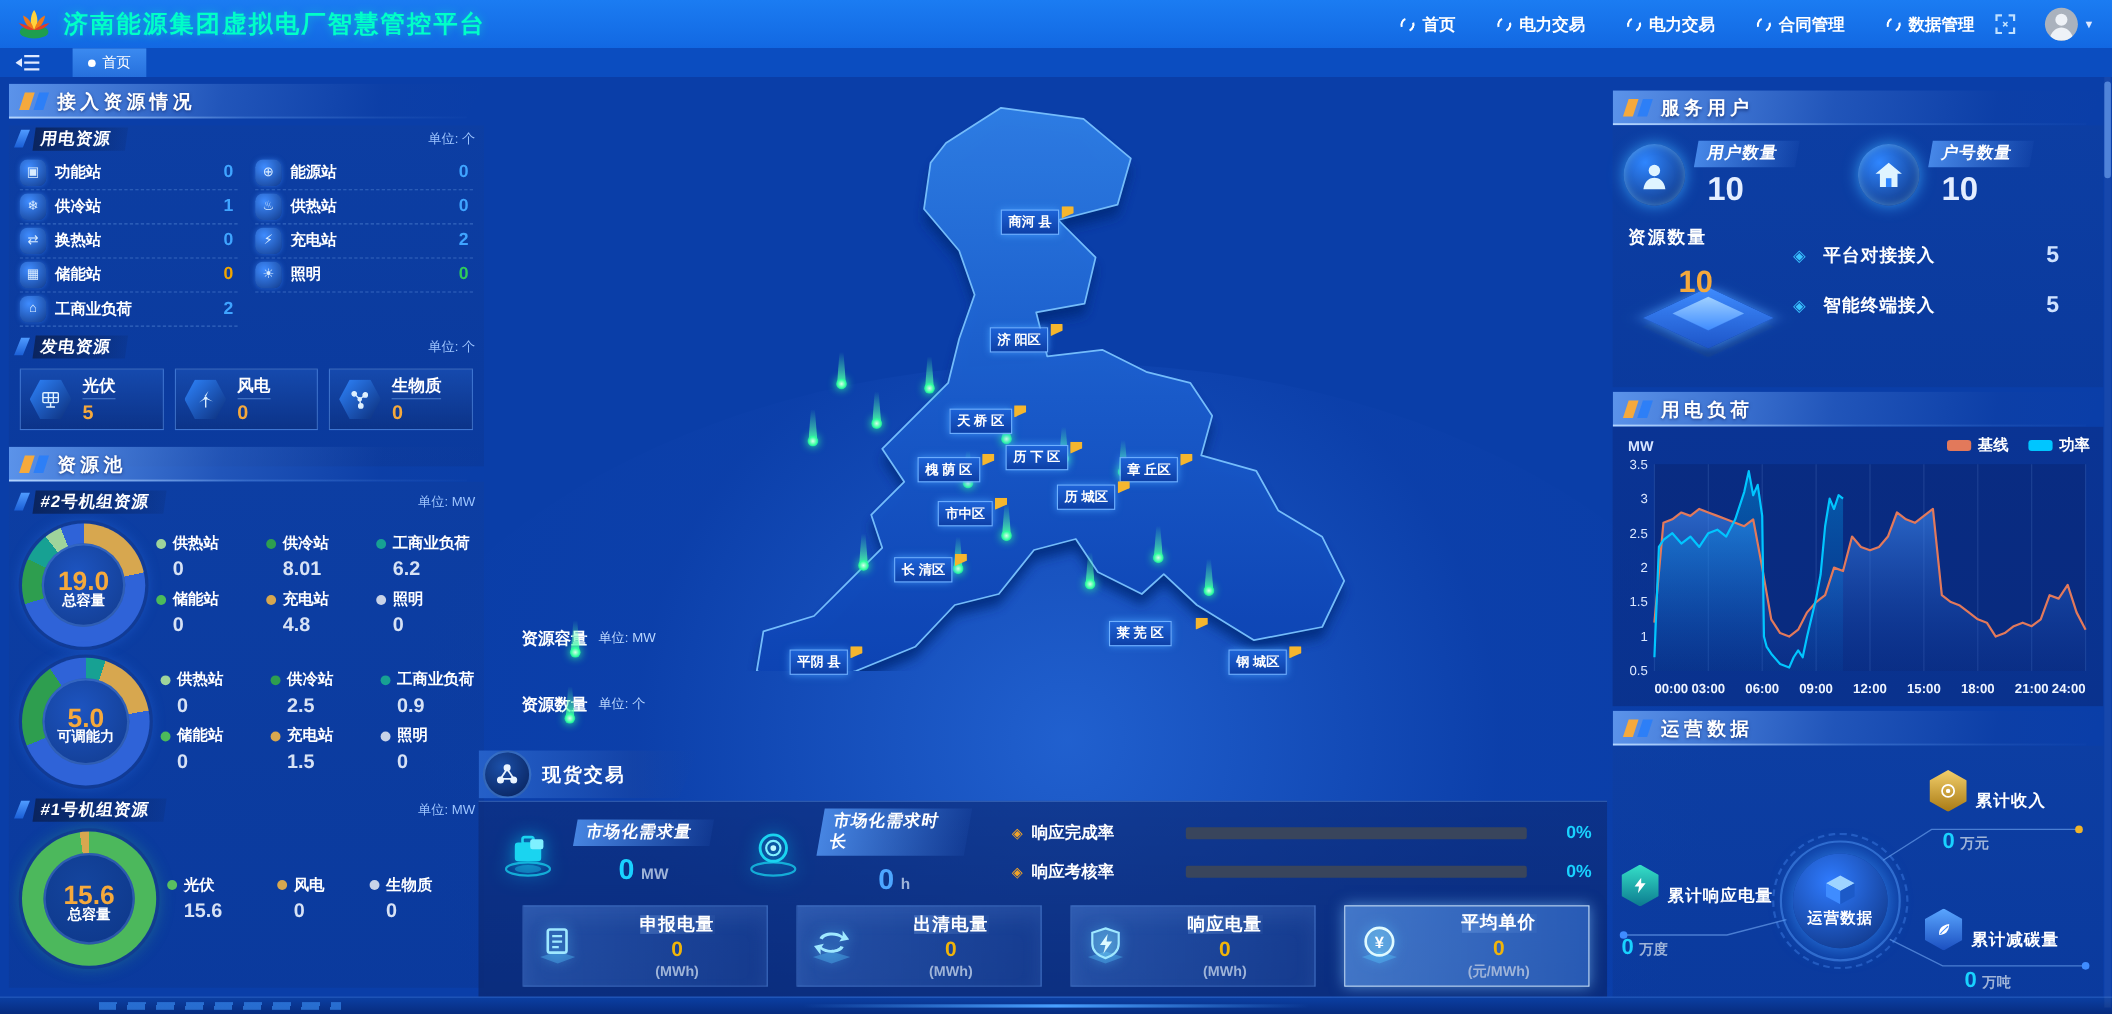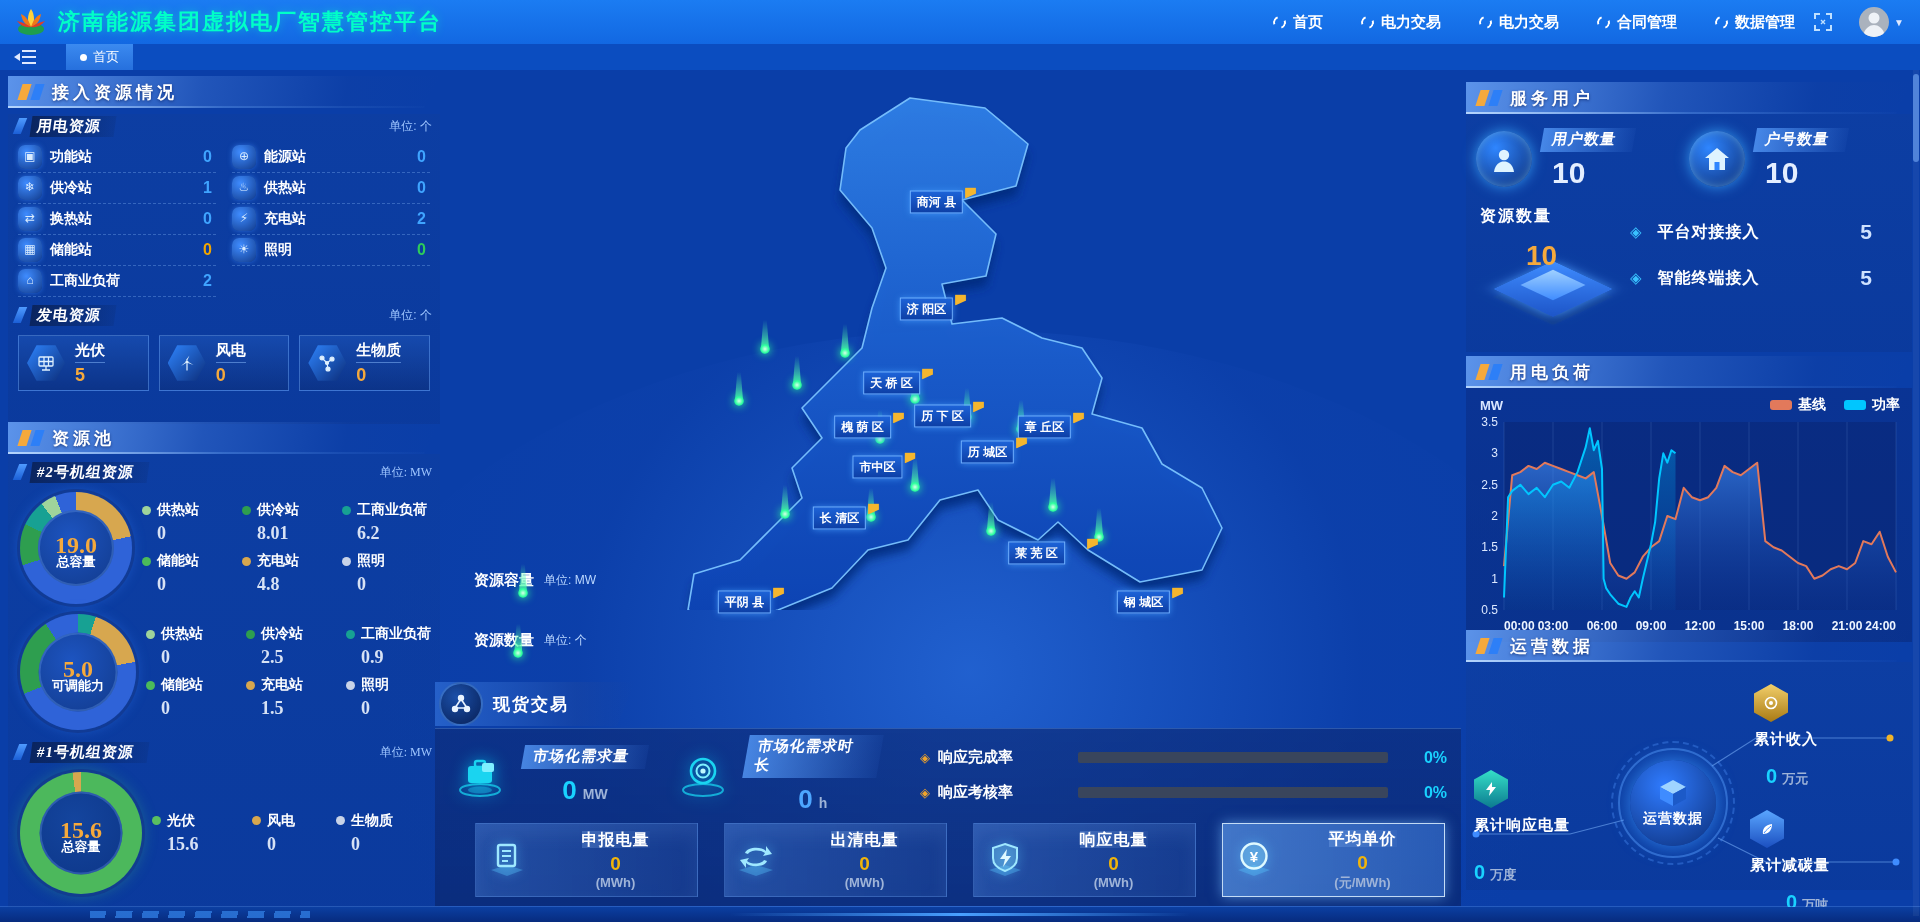--- a/index.html
+++ b/index.html
@@ -60,21 +60,21 @@
   .gcards { display:grid; grid-template-columns:1fr 1fr 1fr; gap:10px; padding:6px 10px 0 10px; }
   .gcard { height:56px; border:1px solid rgba(110,170,255,.45); background:linear-gradient(180deg,rgba(30,85,185,.55),rgba(12,45,120,.55));
     display:flex; align-items:center; padding:0 8px; gap:10px; }
   .hex { width:38px; height:38px; clip-path:polygon(25% 3%,75% 3%,100% 50%,75% 97%,25% 97%,0 50%);
     background:linear-gradient(135deg,#2f86ff,#0b2c78); display:flex; align-items:center; justify-content:center; flex:none; }
   .gtxt { display:flex; flex-direction:column; }
   .glb { color:#fff; font-size:15px; font-weight:bold; border-bottom:1px solid rgba(140,190,255,.5); padding-bottom:2px; }
   .gvl { color:#f5a93c; font-size:18px; font-weight:bold; margin-top:2px; }
 
   
-  .p-pool { left:8px; top:422px; width:432px; height:494px;font-family:Liberation Serif, serif; }
+  .p-pool { left:8px; top:406px; width:432px; height:494px; }
   .dblock { display:flex; align-items:center; padding:2px 8px 0 8px; }
   .donut { position:relative; border-radius:50%; flex:none; margin:4px 10px 4px 4px;
     box-shadow:0 0 0 3px rgba(18,55,140,.75),0 0 14px rgba(50,130,255,.45); }
   .donut::after { content:""; position:absolute; left:50%; top:50%; transform:translate(-50%,-50%);
     width:68%; height:68%; border-radius:50%; background:radial-gradient(circle at 42% 35%,#1d54c0,#113a8c);
     box-shadow:inset 0 0 0 2px rgba(130,185,255,.25); }
   .dval { position:absolute; z-index:2; left:0; right:0; top:50%; transform:translateY(-58%);
     text-align:center; color:#f5a93c; font-size:24px; font-weight:bold; }
   .dlab { position:absolute; z-index:2; left:0; right:0; top:50%; transform:translateY(28%);
     text-align:center; color:#fff; font-size:13px; font-weight:bold; }
@@ -178,30 +178,30 @@
   .p-load { left:1466px; top:356px; width:446px; height:286px; }
   .p-load .pbody { background:linear-gradient(180deg,rgba(10,45,135,.6),rgba(9,40,120,.55)); }
   .chart-top { display:flex; align-items:center; padding:8px 12px 0 14px; }
   .ylab { color:#d9e6ff; font-size:13px; font-weight:bold; }
   .cleg { display:flex; gap:18px; margin-left:auto; }
   .cleg-item { display:flex; align-items:center; gap:6px; cursor:pointer; }
   .sw { width:22px; height:10px; border-radius:3px; }
   .cleg-item span { color:#fff; font-size:14px; font-weight:bold; }
 
   
-  .p-ops { left:1466px; top:630px; width:446px; height:262px; }
+  .p-ops { left:1466px; top:646px; width:446px; height:262px; }
   .opsbody { position:relative; height:228px; }
   .hub { position:absolute; left:152px; top:86px; width:110px; height:110px; border-radius:50%;
     border:2px solid rgba(90,160,255,.45); display:flex; align-items:center; justify-content:center; }
   .hub::before { content:""; position:absolute; inset:-9px; border-radius:50%; border:2px dashed rgba(80,150,255,.35); }
   .hubin { width:86px; height:86px; border-radius:50%; background:radial-gradient(circle at 40% 30%,#2f7bff,#0c2f7a);
     box-shadow:0 0 20px rgba(60,150,255,.8); display:flex; flex-direction:column; align-items:center; justify-content:center; gap:2px; }
   .hubt { color:#fff; font-size:14px; font-weight:bold; letter-spacing:1px; }
   .node { position:absolute; }
-  .nhead { display:flex; align-items:flex-start; gap:8px;flex-direction:column; }
+  .nhead { display:flex; align-items:flex-end; gap:8px; }
   .nhex { width:34px; height:38px; clip-path:polygon(50% 0,100% 25%,100% 75%,50% 100%,0 75%,0 25%);
     display:flex; align-items:center; justify-content:center; flex:none; }
   .nx-gold { background:linear-gradient(180deg,#f2cf6b,#a97a14); }
   .nx-teal { background:linear-gradient(180deg,#35e0c8,#0c7a8f); }
   .nx-blue { background:linear-gradient(180deg,#5aa6ff,#1b4fc0); }
   .nlab { color:#fff; font-size:15px; font-weight:bold; letter-spacing:1px; }
   .nval b { color:#19d2ff; font-size:20px; font-weight:bold; }
   .nval span { color:#9fb4d8; font-size:13px; font-weight:bold; margin-left:5px; }
   .ops-svg { position:absolute; inset:0; }
 
@@ -364,21 +364,21 @@
         <div class="district" style="left: 444px; top: 397px;">
           <span class="dname">市中区</span>
           <i class="flag"></i>
         </div>
 
         <div class="district" style="left: 406px; top: 448px;">
           <span class="dname">长 清区</span>
           <i class="flag"></i>
         </div>
 
-        <div class="district" style="left: 613px; top: 483px; gap: 20px;">
+        <div class="district" style="left: 613px; top: 506px; gap: 20px;">
           <span class="dname">莱 芜 区</span>
           <i class="flag"></i>
         </div>
 
         <div class="district" style="left: 311px; top: 532px;">
           <span class="dname">平阴 县</span>
           <i class="flag"></i>
         </div>
 
         <div class="district" style="left: 710px; top: 532px;">

